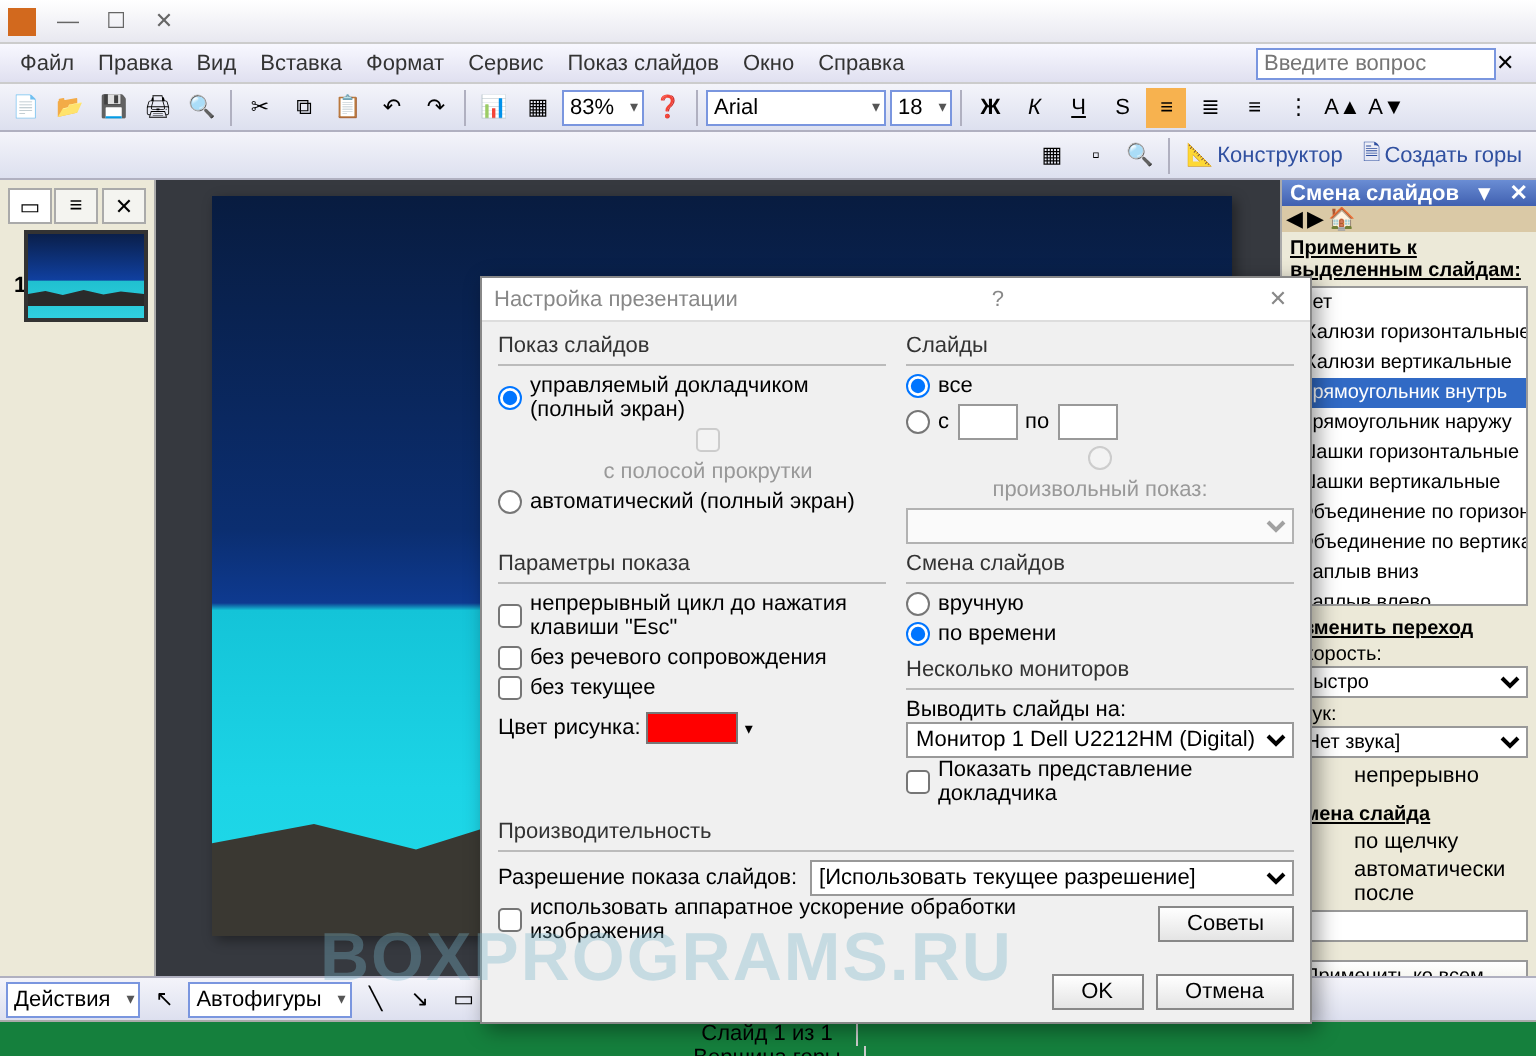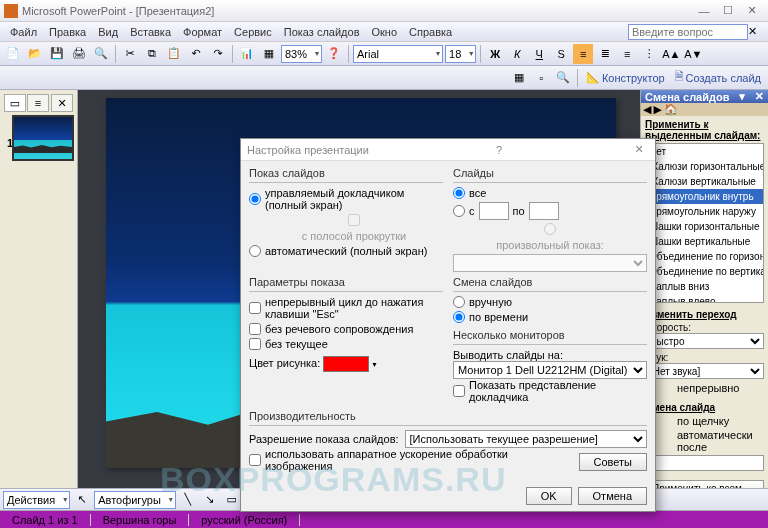--- a/index.html
+++ b/index.html
@@ -38,21 +38,21 @@
 .tpnav { height: 18px; background: #dac9a6; display: flex; align-items: center; padding: 0 2px; gap: 2px; }
 .tpsection { padding: 3px 4px; }
 .tplabel { font-weight: bold; margin-bottom: 2px; font-size: 10px; text-decoration: underline; }
 .tplist { background: #fff; border: 1px solid #999; max-height: 160px; overflow-y: auto; }
 .tpitem { padding: 2px 3px; cursor: pointer; white-space: nowrap; overflow: hidden; font-size: 10px; }
 .tpitem.sel { background: #316ac5; color: #fff; }
 .tpfield { width: 100%; border: 1px solid #999; background: #fff; height: 16px; margin-bottom: 3px; font-size: 10px; }
 .tpchk { display: flex; align-items: center; gap: 21px; margin-bottom: 2px; font-size: 10px; }
 .tpchk input { width: 11px; height: 11px; }
 .tpbtn { border: 1px solid #999; background: linear-gradient(#fff,#e0e0d0); padding: 2px 6px; cursor: pointer; margin-bottom: 2px; width: 100%; text-align: left; font-size: 10px; }
-.statusbar { position: absolute; bottom: 0; left: 0; right: 0; height: 18px; background: #a21caf; border-top: 1px solid #aaa; display: flex; align-items: center; font-size: 10px; }
+.statusbar { position: absolute; bottom: 0; left: 0; right: 0; height: 18px; background: #15803d; border-top: 1px solid #aaa; display: flex; align-items: center; font-size: 10px; flex-direction: column; }
 .statusbar .cell { padding: 0 12px; border-right: 1px solid #ccc; }
 .drawbar { position: absolute; bottom: 18px; left: 0; right: 0; height: 22px; background: linear-gradient(#f4f4fa,#dde0ef); border-top: 1px solid #b0b0c0; display: flex; align-items: center; padding: 0 3px; gap: 2px; }
 
 .dlg { position: absolute; left: 240px; top: 138px; width: 416px; background: #f0f0f0; border: 1px solid #888; box-shadow: 3px 3px 10px rgba(0,0,0,.4); z-index: 50; }
 .dlgtitle { height: 22px; background: #fff; display: flex; align-items: center; padding: 0 6px; color: #888; border-bottom: 1px solid #ddd; }
 .dlgtitle .x { margin-left: auto; width: 20px; text-align: center; cursor: pointer; }
 .dlgbody { padding: 6px 8px; display: grid; grid-template-columns: 1fr 1fr; gap: 4px 10px; }
 .grp { }
 .grplbl { color: #333; margin-bottom: 3px; }
 .grpline { border-top: 1px solid #bbb; margin-bottom: 4px; }
@@ -64,21 +64,20 @@
 .dlg .full { grid-column: 1 / span 2; }
 .dlgbtns { display: flex; justify-content: flex-end; gap: 6px; padding: 6px 8px; }
 .dlgbtn { border: 1px solid #888; background: linear-gradient(#fff,#e4e4e4); padding: 2px 14px; cursor: pointer; }
 .wm { position: absolute; left: 160px; top: 460px; font-size: 34px; font-weight: bold; color: rgba(120,180,200,.35); letter-spacing: 1px; pointer-events: none; z-index: 60; font-family: Liberation Sans, sans-serif; }
 </style>
 </head>
 <body>
 
 <div class="titlebar">
   <div class="icon"></div>
-  <div class="title">Microsoft PowerPoint - [Презентация2]</div>
   <div class="wbtn">—</div>
   <div class="wbtn">☐</div>
   <div class="wbtn">✕</div>
 </div>
 
 <div class="menubar">
   <div class="mitem">Файл</div>
   <div class="mitem">Правка</div>
   <div class="mitem">Вид</div>
   <div class="mitem">Вставка</div>
@@ -135,21 +134,21 @@
   <div class="tbtn">A▲</div>
   <div class="tbtn">A▼</div>
 </div>
 
 <div class="toolbar toolbar2">
   <div class="tbtn">▦</div>
   <div class="tbtn">▫</div>
   <div class="tbtn">🔍</div>
   <div class="tsep"></div>
   <div class="tlink">📐 <span>Конструктор</span></div>
-  <div class="tlink">🗎 <span>Создать слайд</span></div>
+  <div class="tlink">🗎 <span>Создать горы</span></div>
 </div>
 
 <div class="main">
   <div class="thumbpane">
     <div class="thumbtabs">
       <div class="thumbtab active">▭</div>
       <div class="thumbtab">≡</div>
       <div style="flex:1"></div>
       <div class="thumbtab">✕</div>
     </div>

